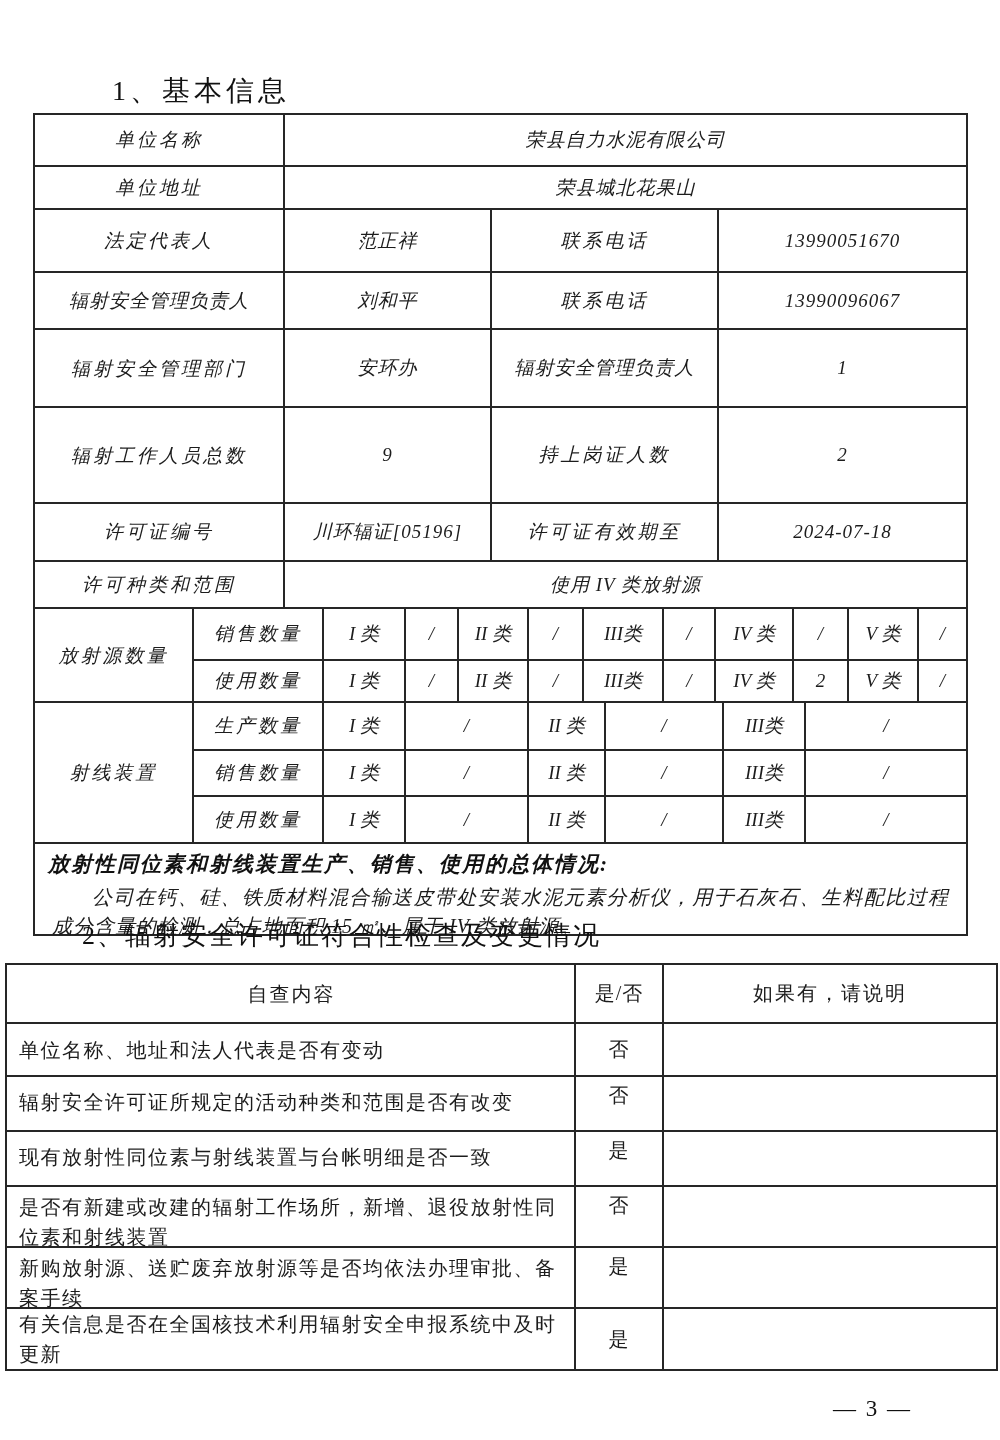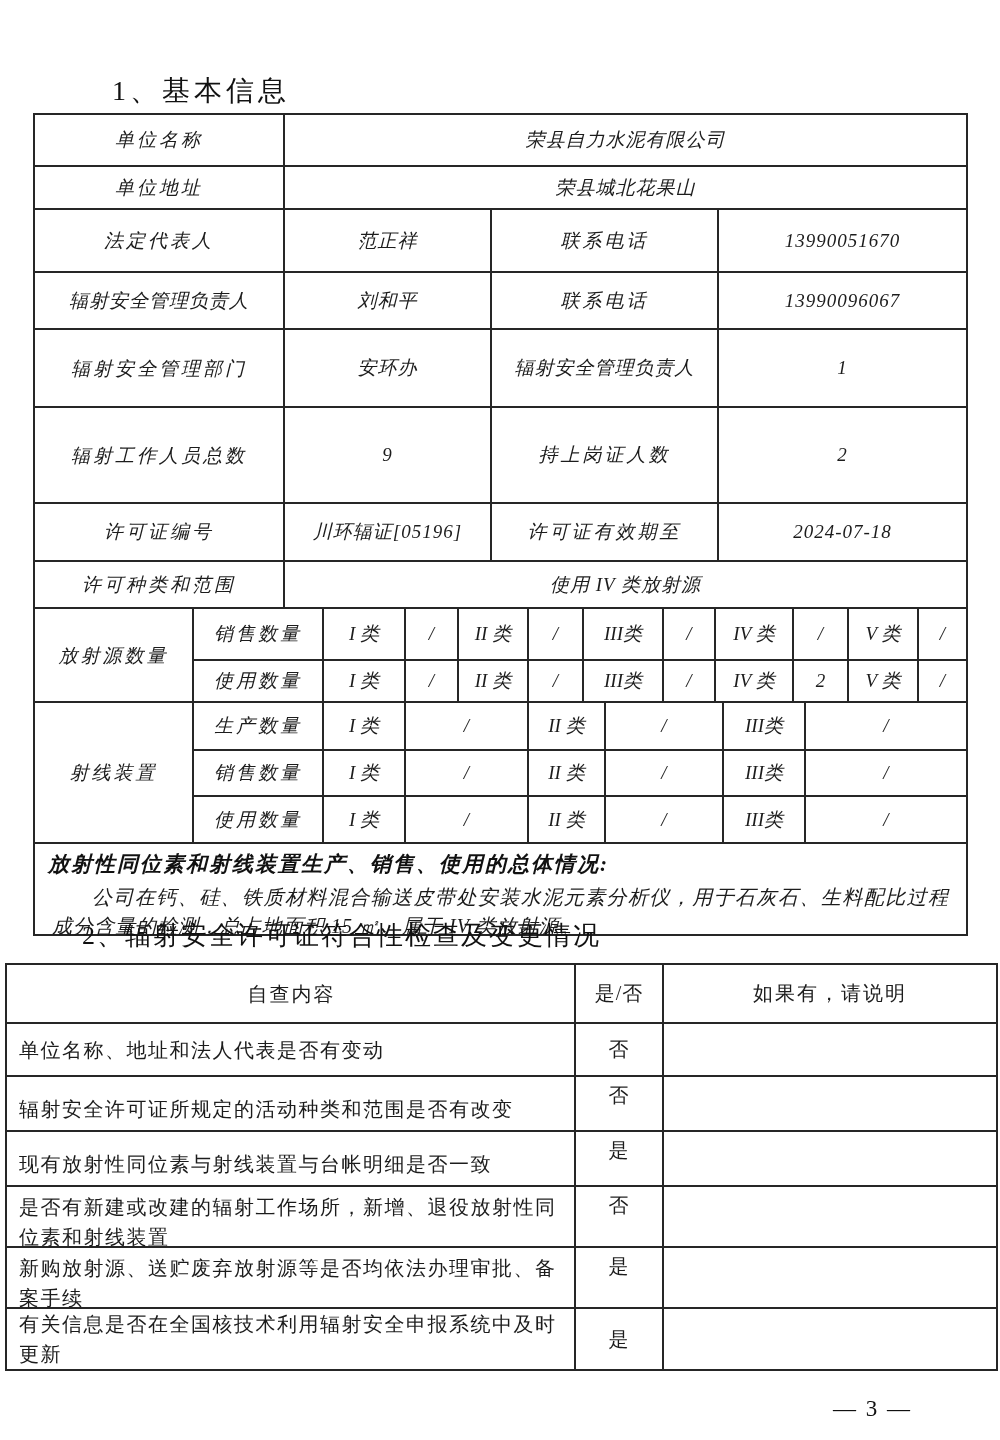--- a/index.html
+++ b/index.html
@@ -43,21 +43,21 @@
   .summary-body{font-size:20px;letter-spacing:1px;line-height:29px;text-indent:2em;
                 text-align:justify;margin:4px;}
 
   
   .table2{left:5px;top:963px;width:993px;}
   .c-content{width:567px;justify-content:flex-start;padding:0 10px 0 12px;font-size:20px;
              letter-spacing:1.5px;line-height:30px;}
   .c-content.head{justify-content:center;letter-spacing:2px;}
   .c-yn{width:88px;font-size:20px;letter-spacing:1px;}
   .c-ex{flex:1;font-size:20px;letter-spacing:2px;}
-  .cb{align-items:flex-end;padding-bottom:6px;}
+  .cb{align-items:flex-end;padding-bottom:13px;}
   .ct{align-items:flex-start;padding-top:5px;}
   .yn-top{align-items:flex-start;padding-top:5px;}
 
   .footer{position:absolute;left:800px;top:1396px;width:145px;text-align:center;
           font-size:23px;letter-spacing:2px;color:#111;}
 </style>
 </head>
 <body>
 
 <div class="page">

